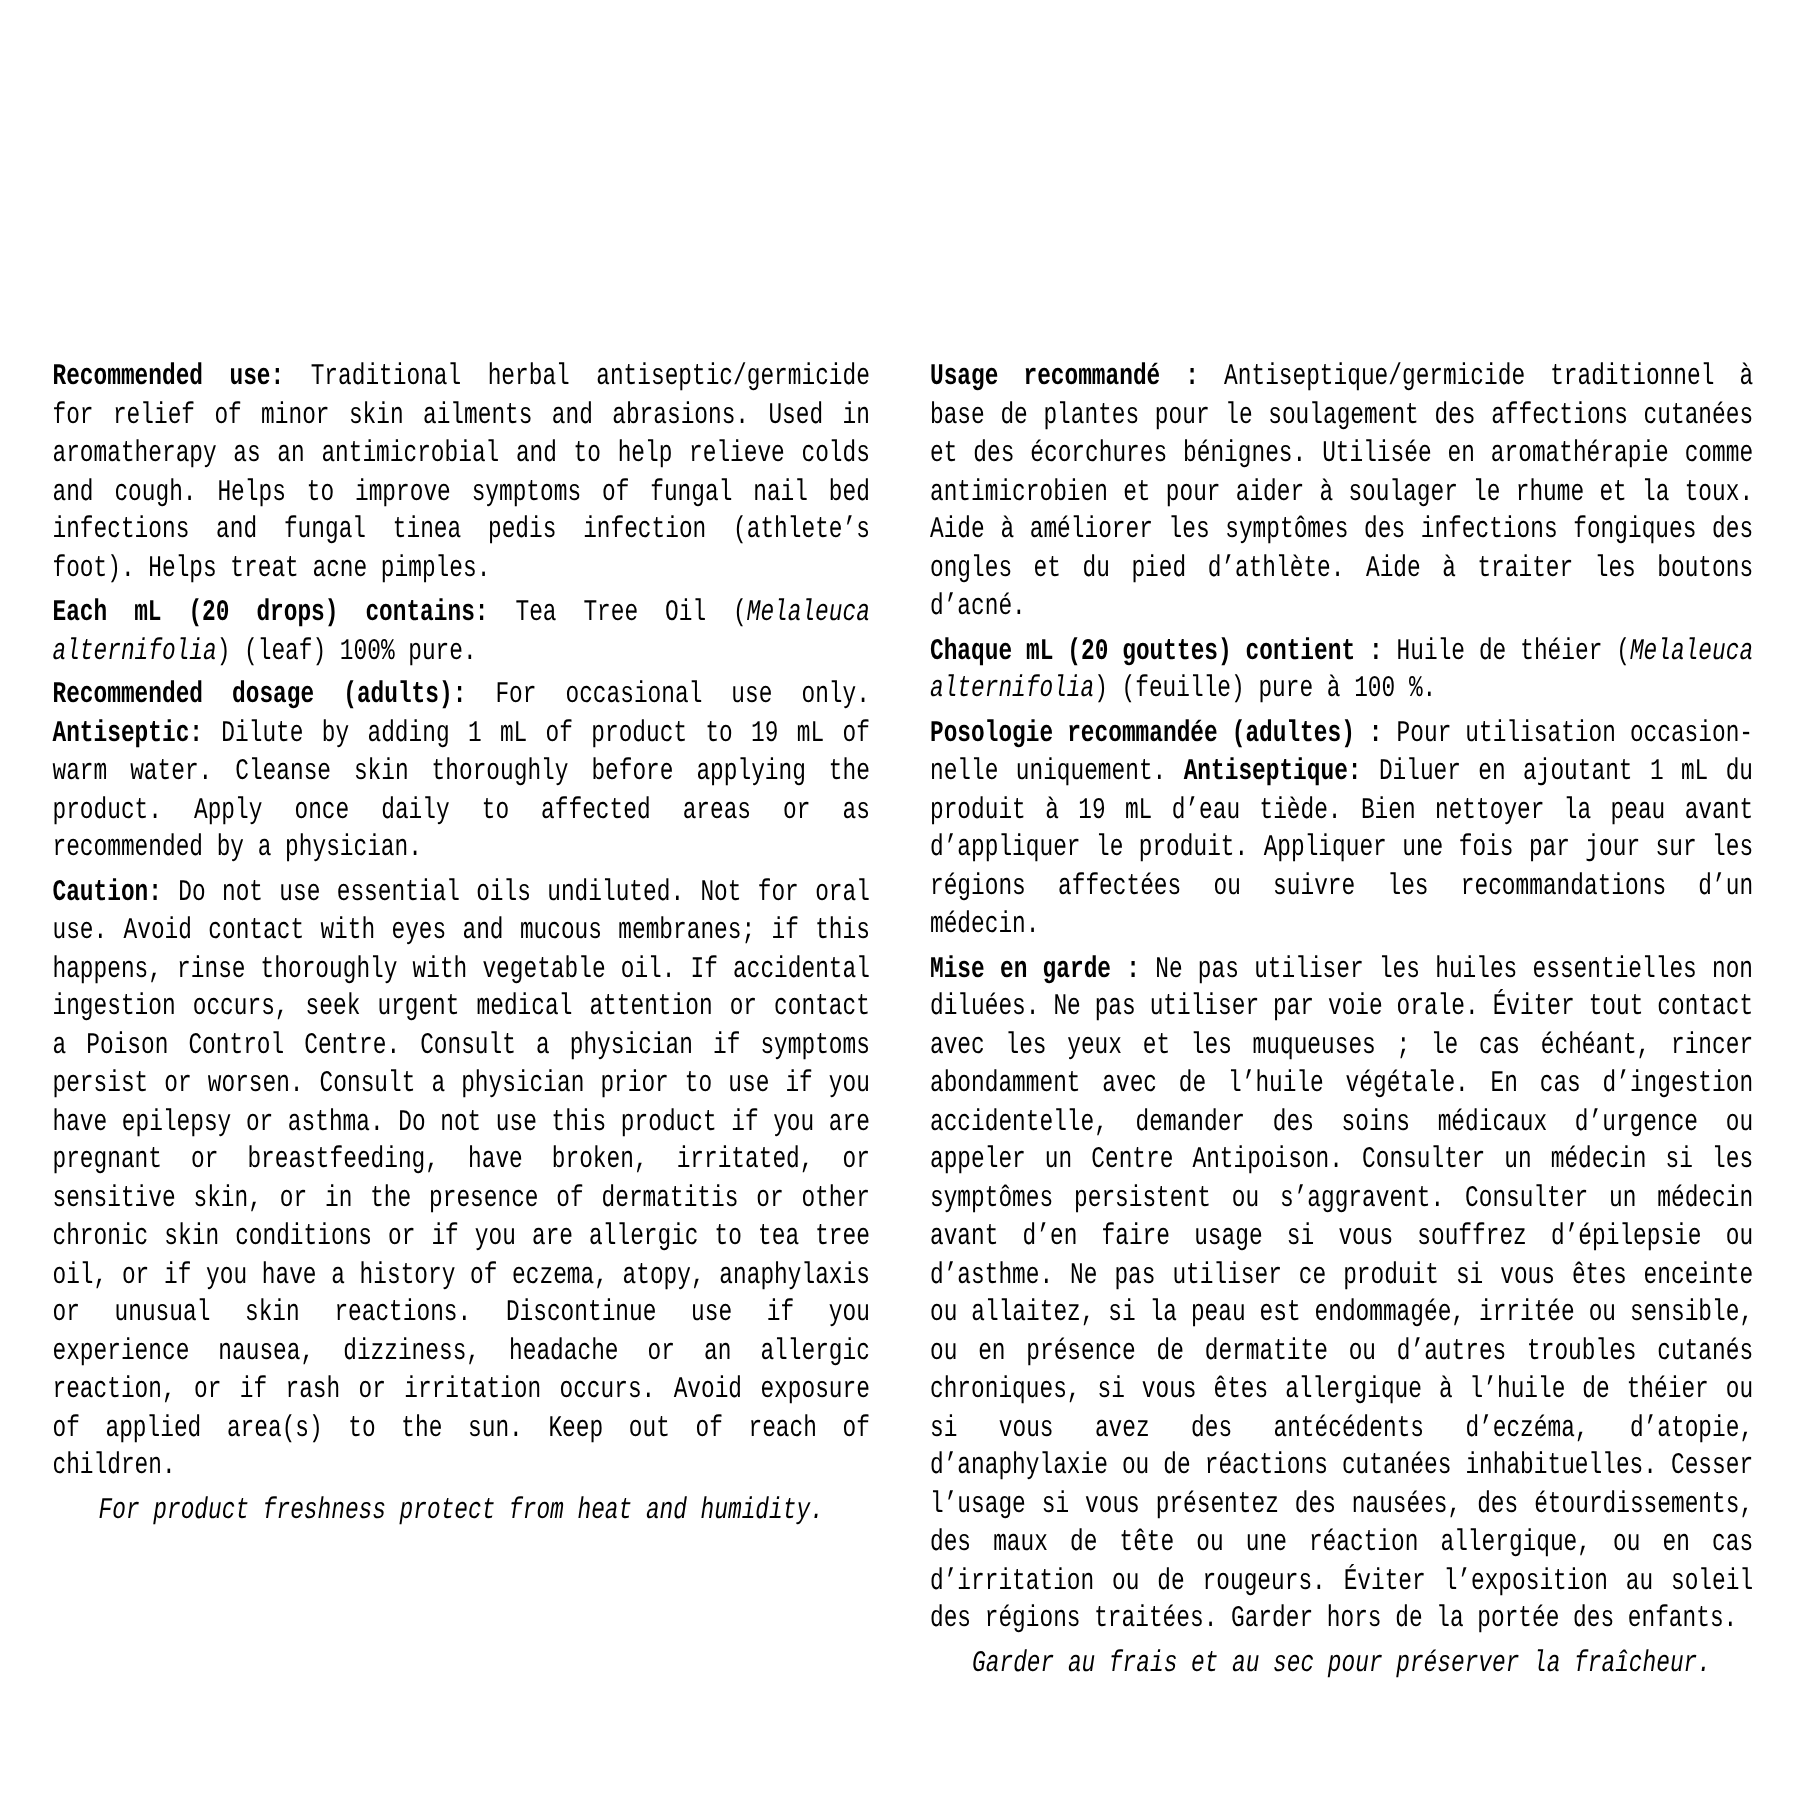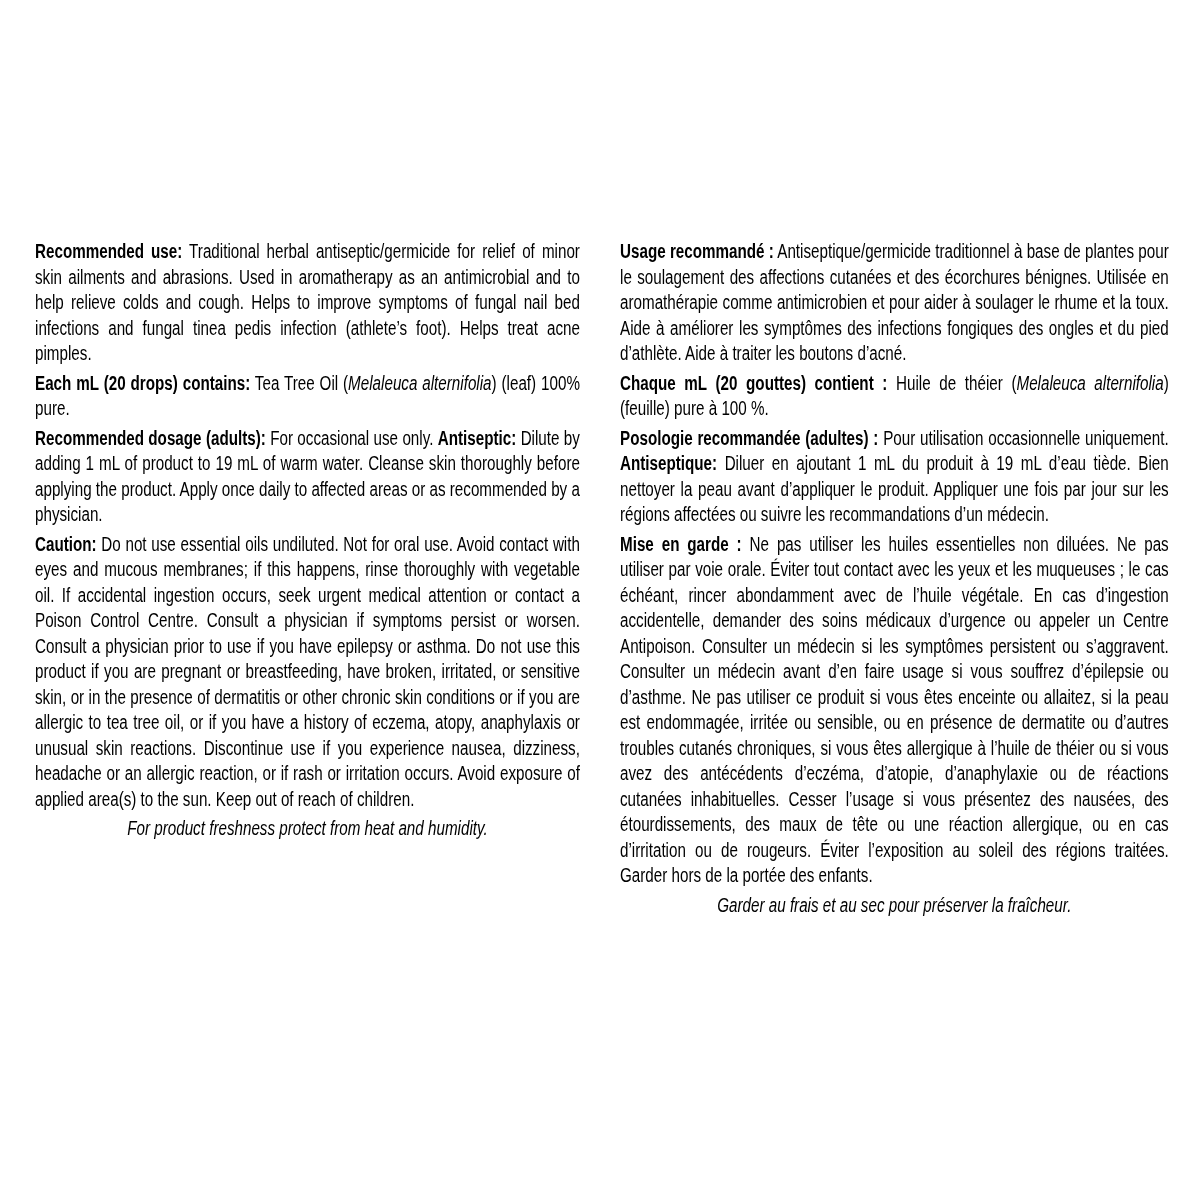--- a/index.html
+++ b/index.html
@@ -12,20 +12,21 @@
     background: #ffffff;
     color: #000000;
     font-family: "Liberation Sans", "DejaVu Sans", sans-serif;
   }
   .sheet {
     position: relative;
     width: 1200px;
     height: 1200px;
     overflow: hidden;
     background: #ffffff;
+    font-family: Liberation Mono, monospace;
   }
   
   .col {
     position: absolute;
     top: 239px;
     font-size: 20px;
     line-height: 25.5px;
     text-align: justify;
     transform: scaleX(0.76);
     transform-origin: 0 0;

